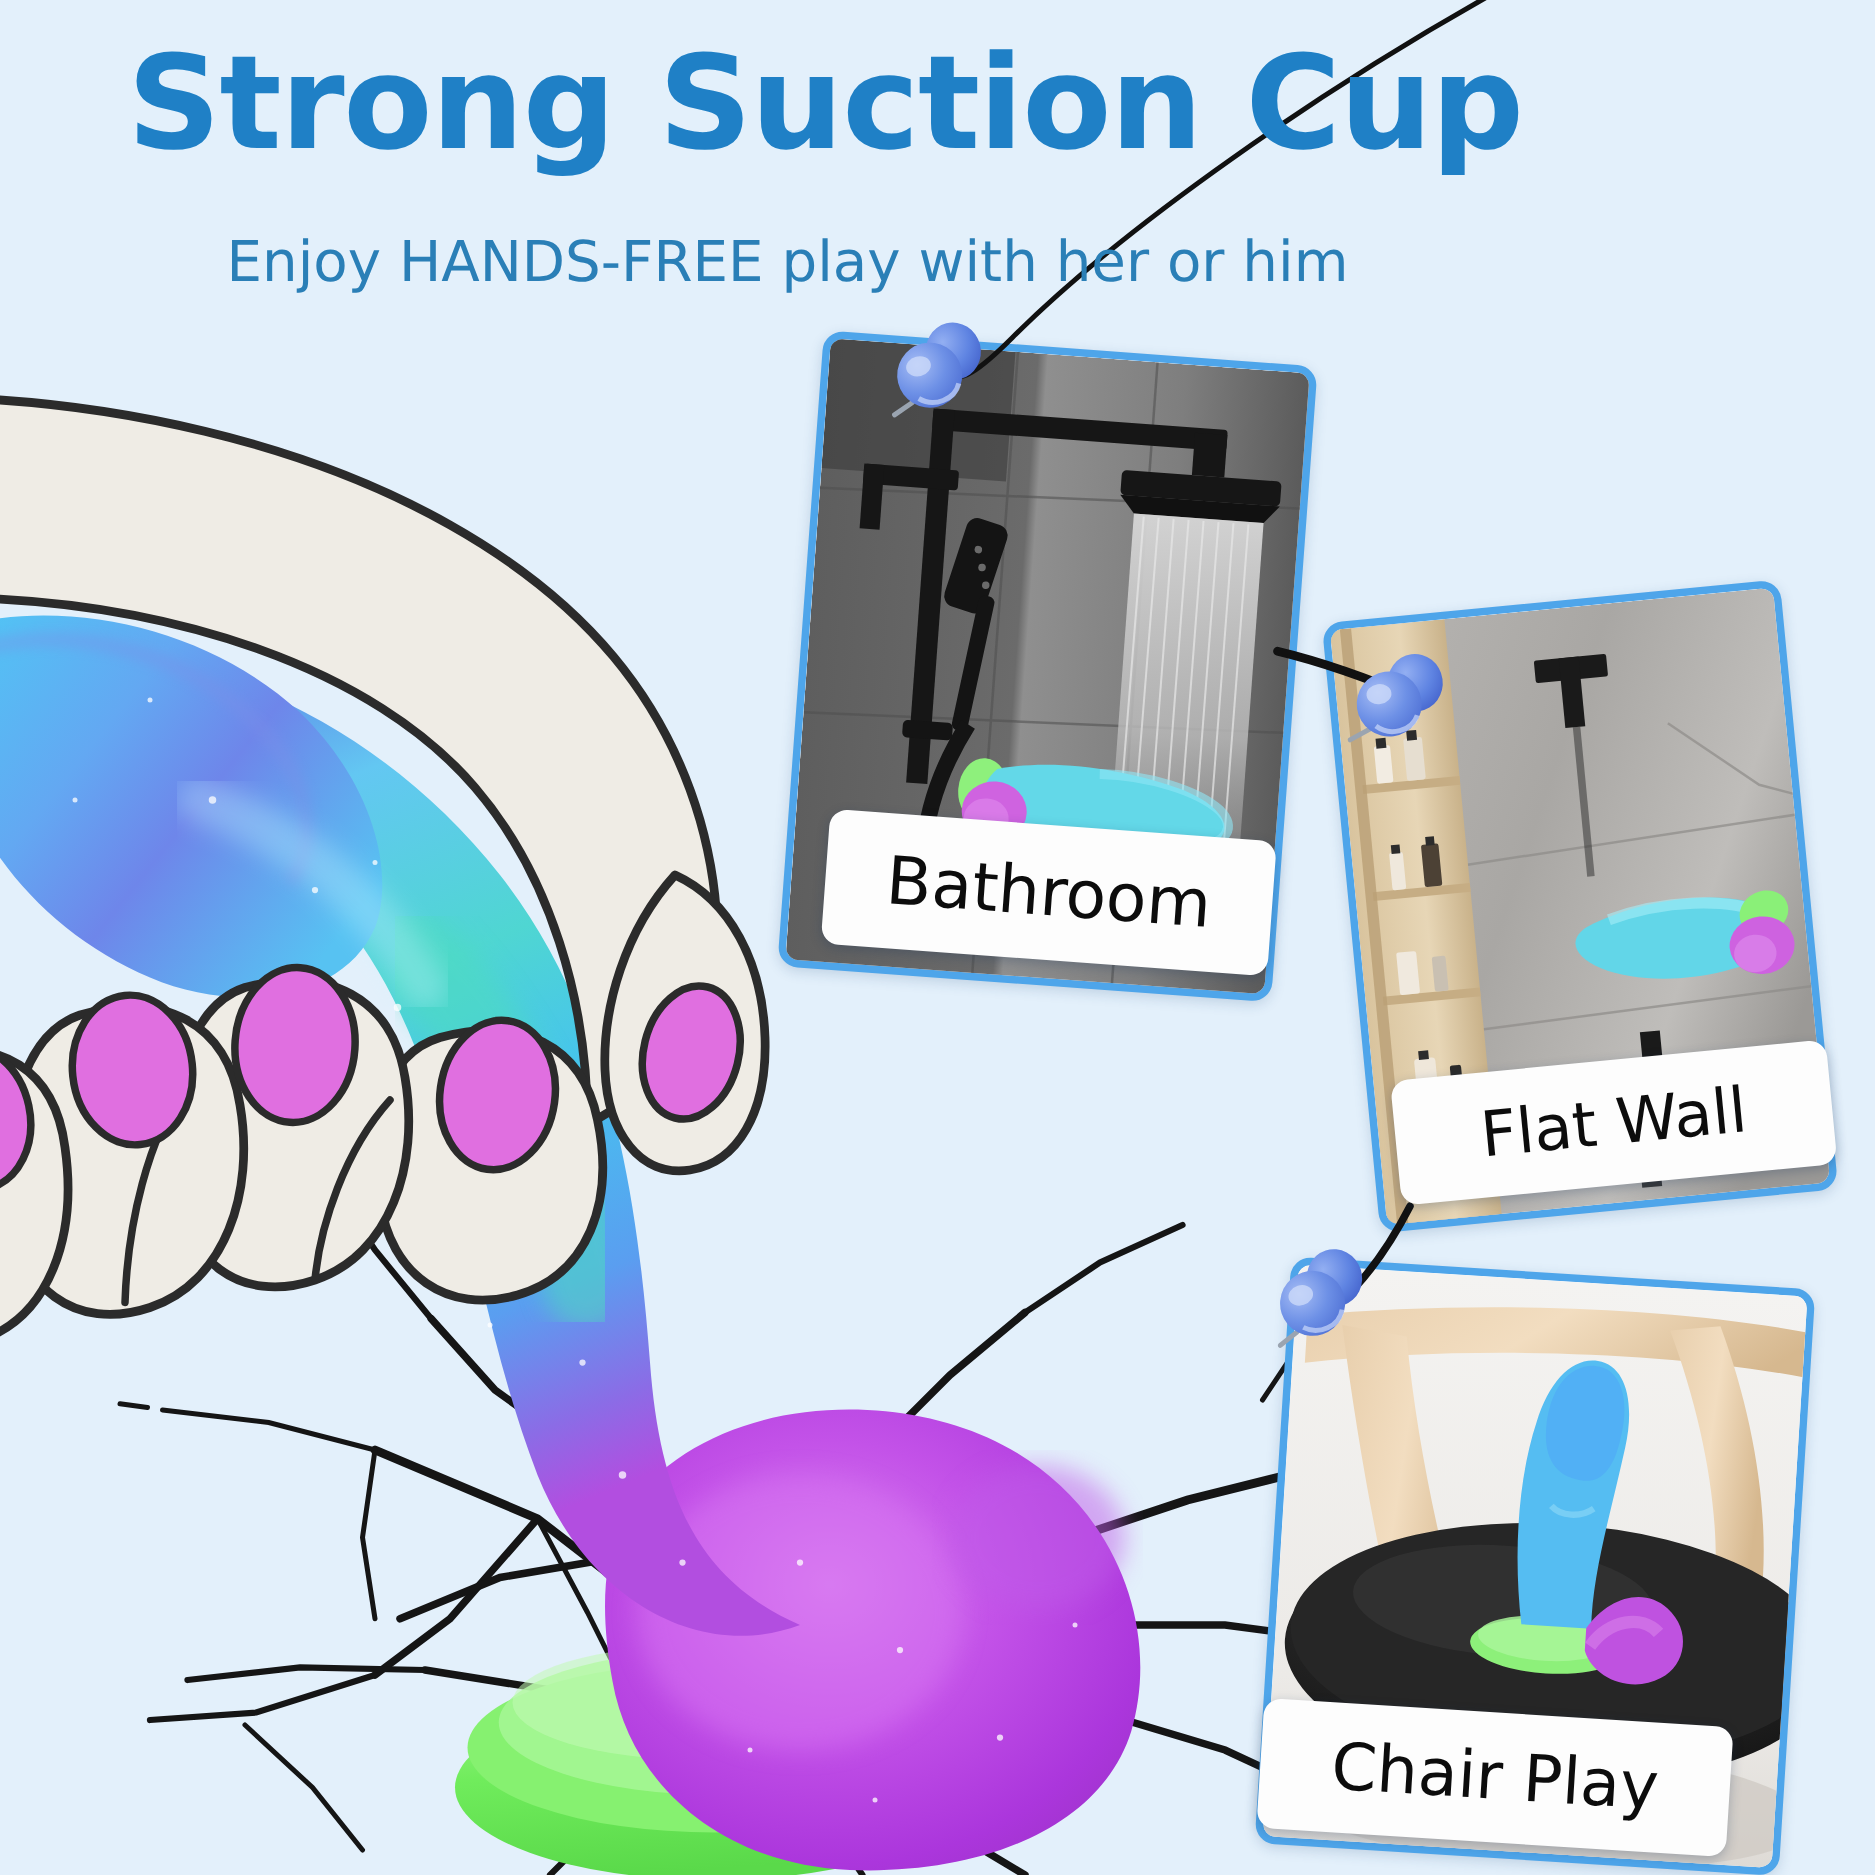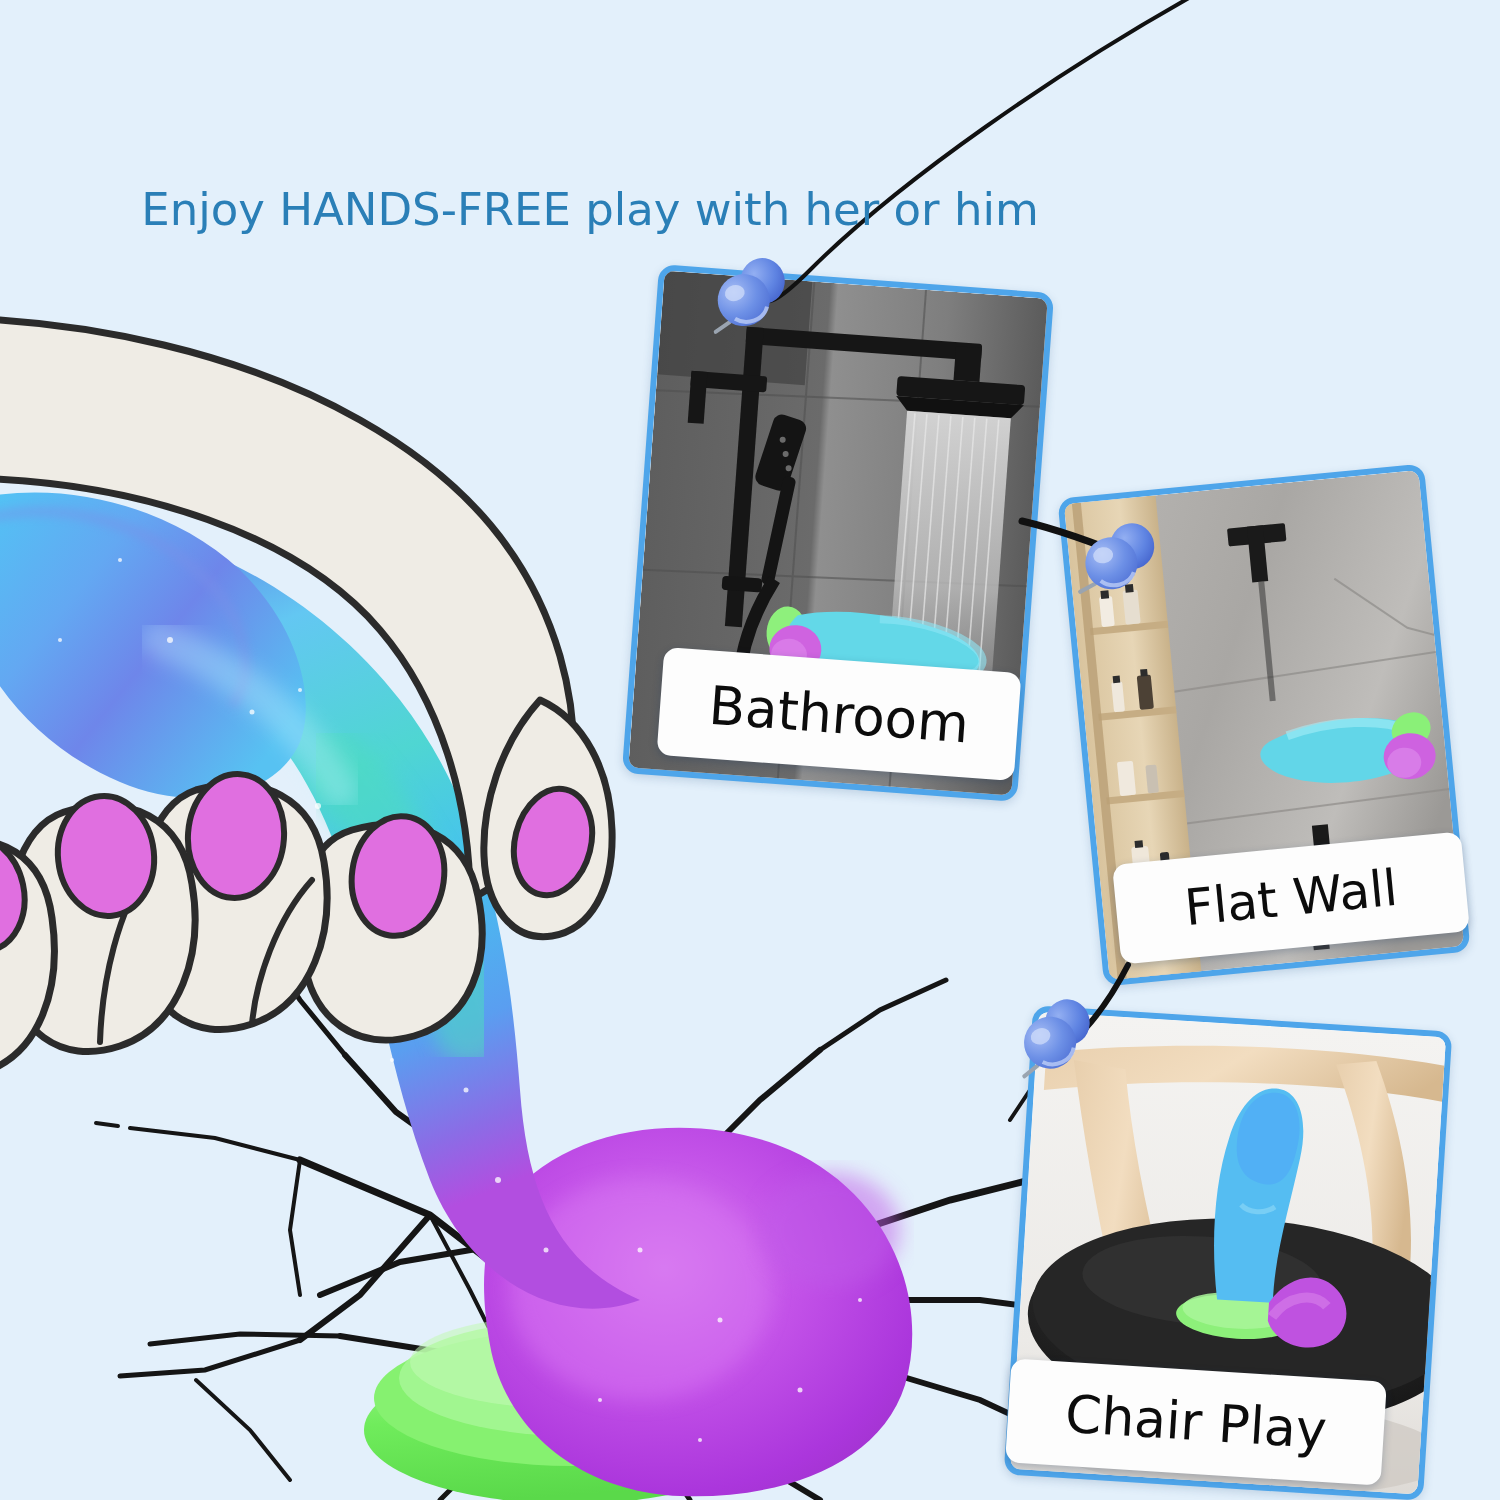--- a/index.html
+++ b/index.html
@@ -17,20 +17,21 @@
     font-size:104px;line-height:1.05;font-weight:bold;
     color:#1f80c6;letter-spacing:-1px;
     font-family:"DejaVu Sans", sans-serif;
     z-index:40;
   }
   .subhead{
     position:absolute;left:0;top:185px;width:1180px;text-align:center;
     font-size:45px;line-height:1.1;color:#2a7fb7;font-weight:400;
     font-family:"DejaVu Sans", sans-serif;
     z-index:40;
+    padding-left:40px;
   }
 
   
   .artlayer{position:absolute;left:0;top:0;width:1500px;height:1500px;}
 
   
   .card{
     position:absolute;
     background:#ffffff;
     border:6px solid #4ea5ea;
@@ -253,20 +254,21 @@
 
     <g fill="#e06fe0" stroke="#2b2b2b" stroke-width="6">
       <ellipse cx="398" cy="876" rx="46" ry="60" transform="rotate(8 398 876)"></ellipse>
       <ellipse cx="236" cy="836" rx="48" ry="62" transform="rotate(4 236 836)"></ellipse>
       <ellipse cx="106" cy="856" rx="48" ry="60" transform="rotate(-6 106 856)"></ellipse>
       <ellipse cx="-22" cy="894" rx="46" ry="58" transform="rotate(-12 -22 894)"></ellipse>
       <ellipse cx="553" cy="842" rx="38" ry="54" transform="rotate(14 553 842)"></ellipse>
     </g>
   </svg>
 
+  <div class="headline">Strong Suction Cup</div>
   <div class="subhead">Enjoy HANDS-FREE play with her or him</div>
 
   <svg class="strings" viewBox="0 0 1500 1500">
     <path d="M1196 -6 C1060 70 900 180 810 270 C782 298 768 306 760 300" fill="none" stroke="#111" stroke-width="4" stroke-linecap="round"></path>
     <path d="M1022 521 C1060 530 1098 544 1136 560" fill="none" stroke="#111" stroke-width="7" stroke-linecap="round"></path>
     <path d="M1128 965 C1110 1000 1090 1026 1070 1044" fill="none" stroke="#111" stroke-width="6" stroke-linecap="round"></path>
   </svg>
 
   <div class="card" style="left:640px;top:278px;width:396px;height:510px;transform:rotate(4.2deg);">
     <div class="photo">

